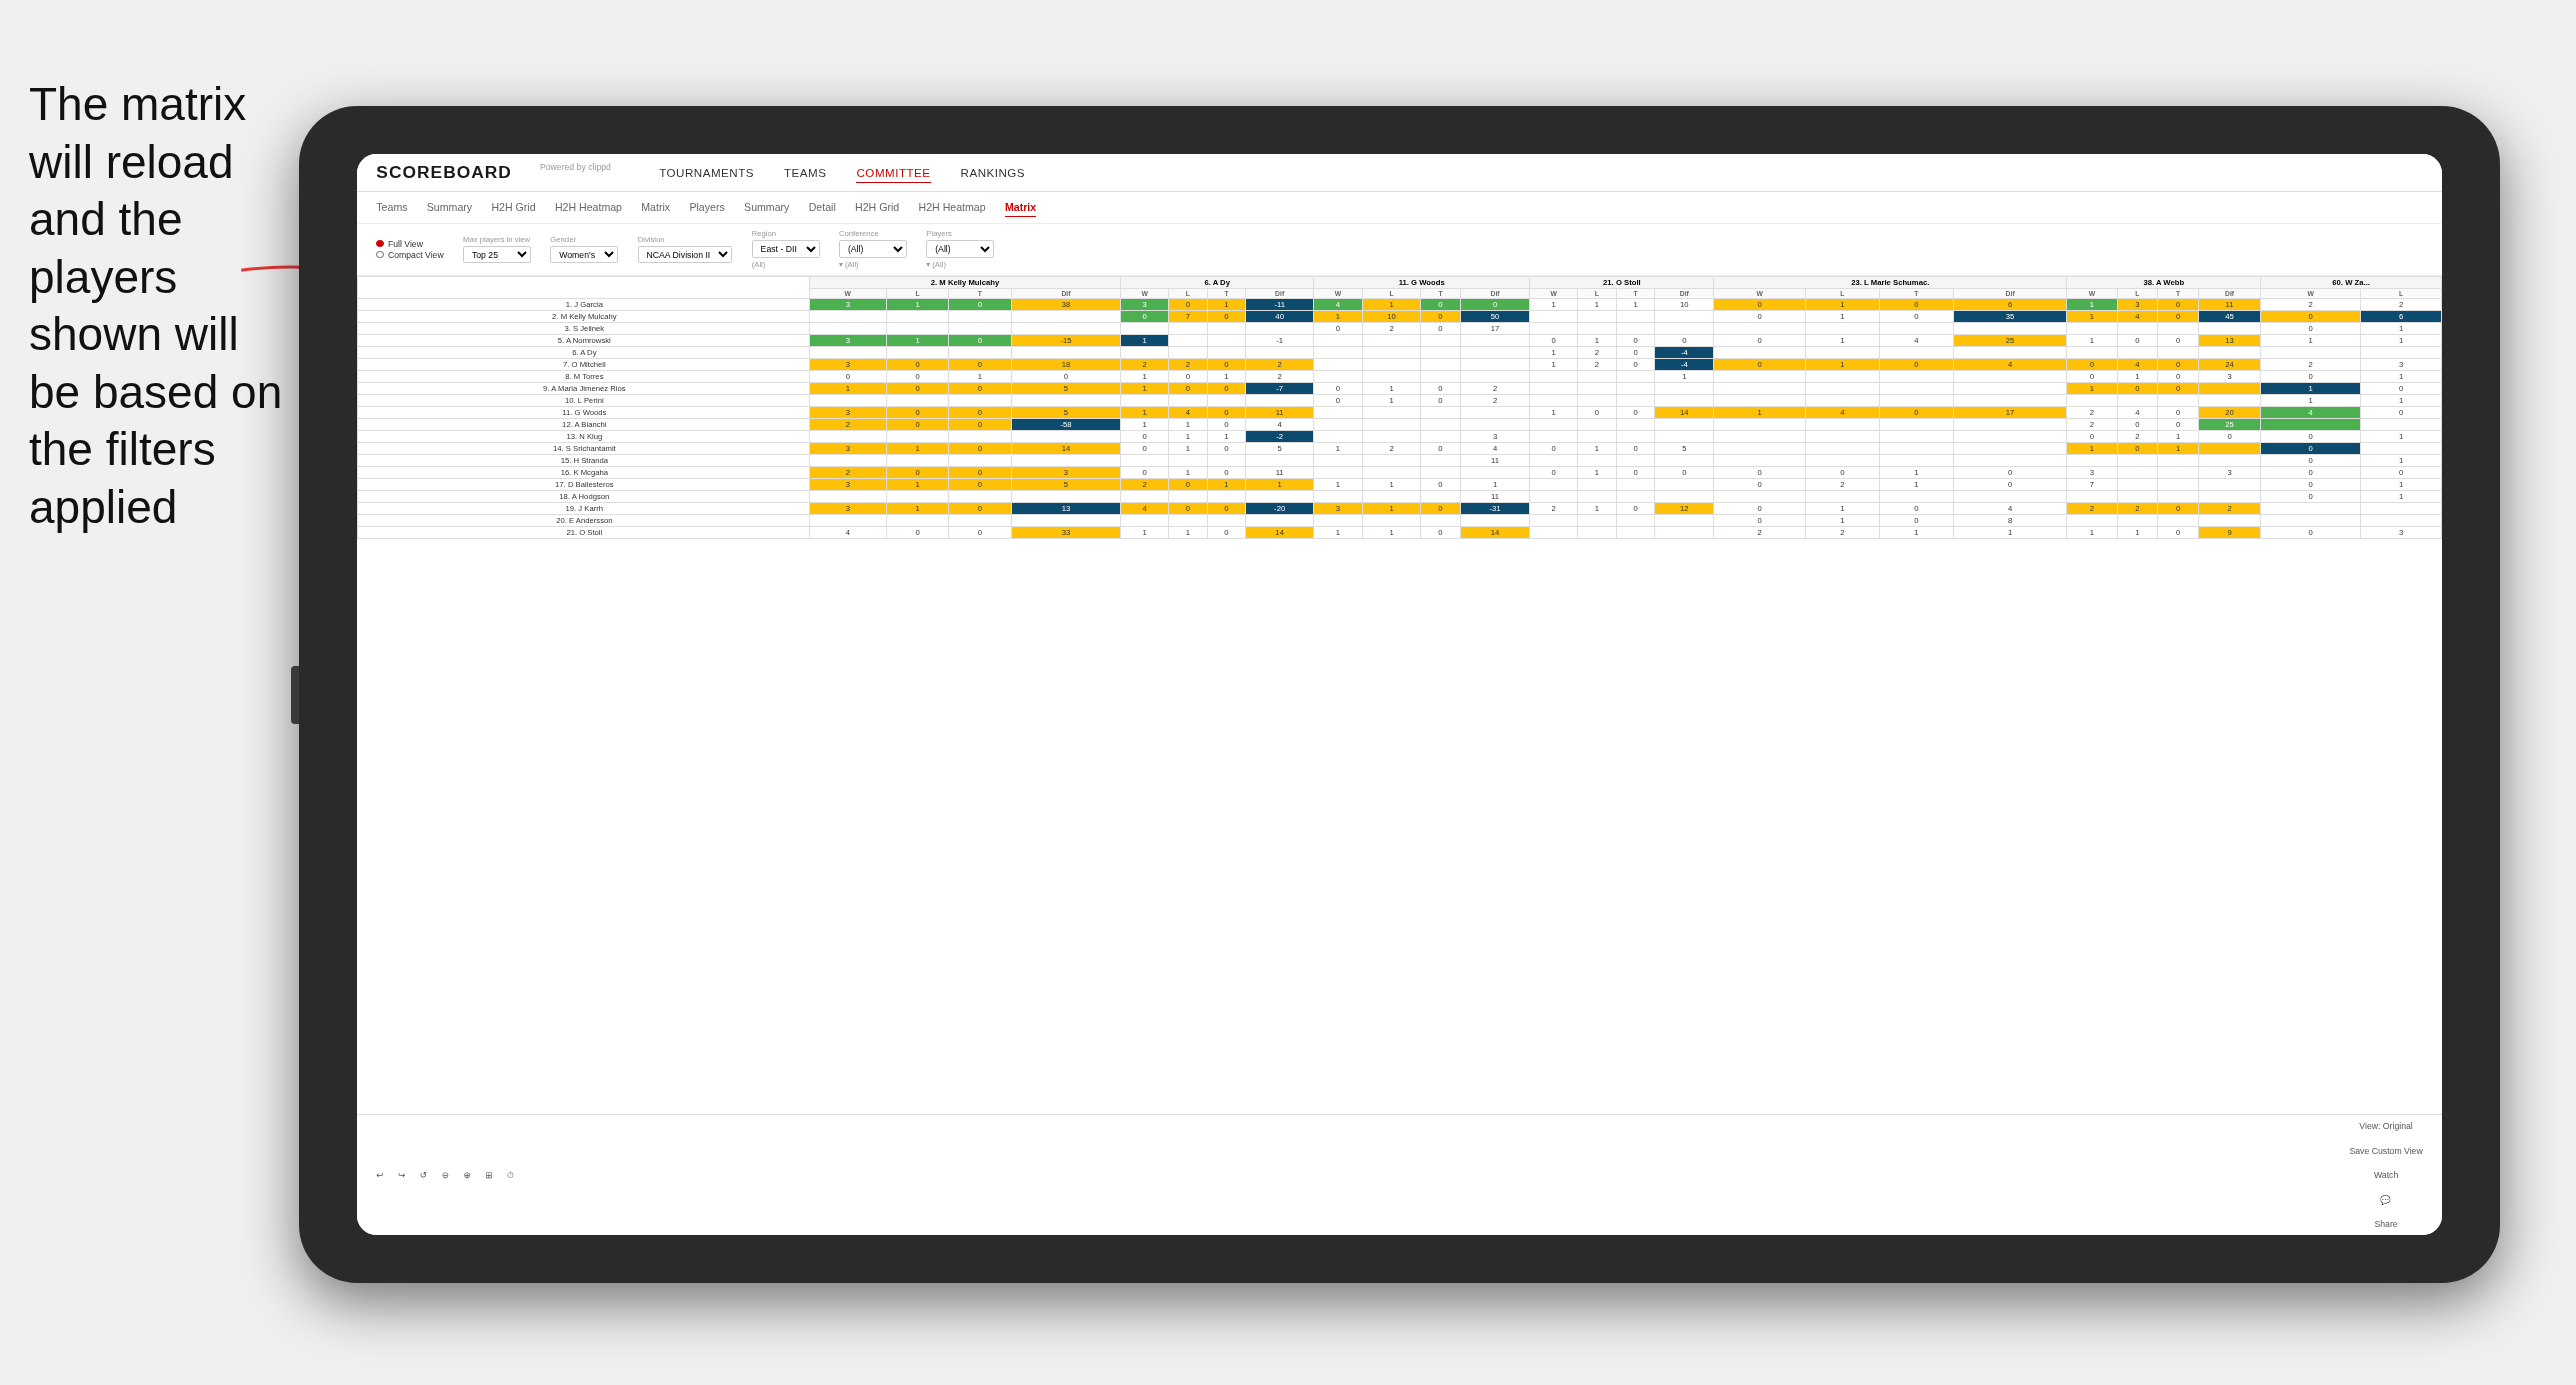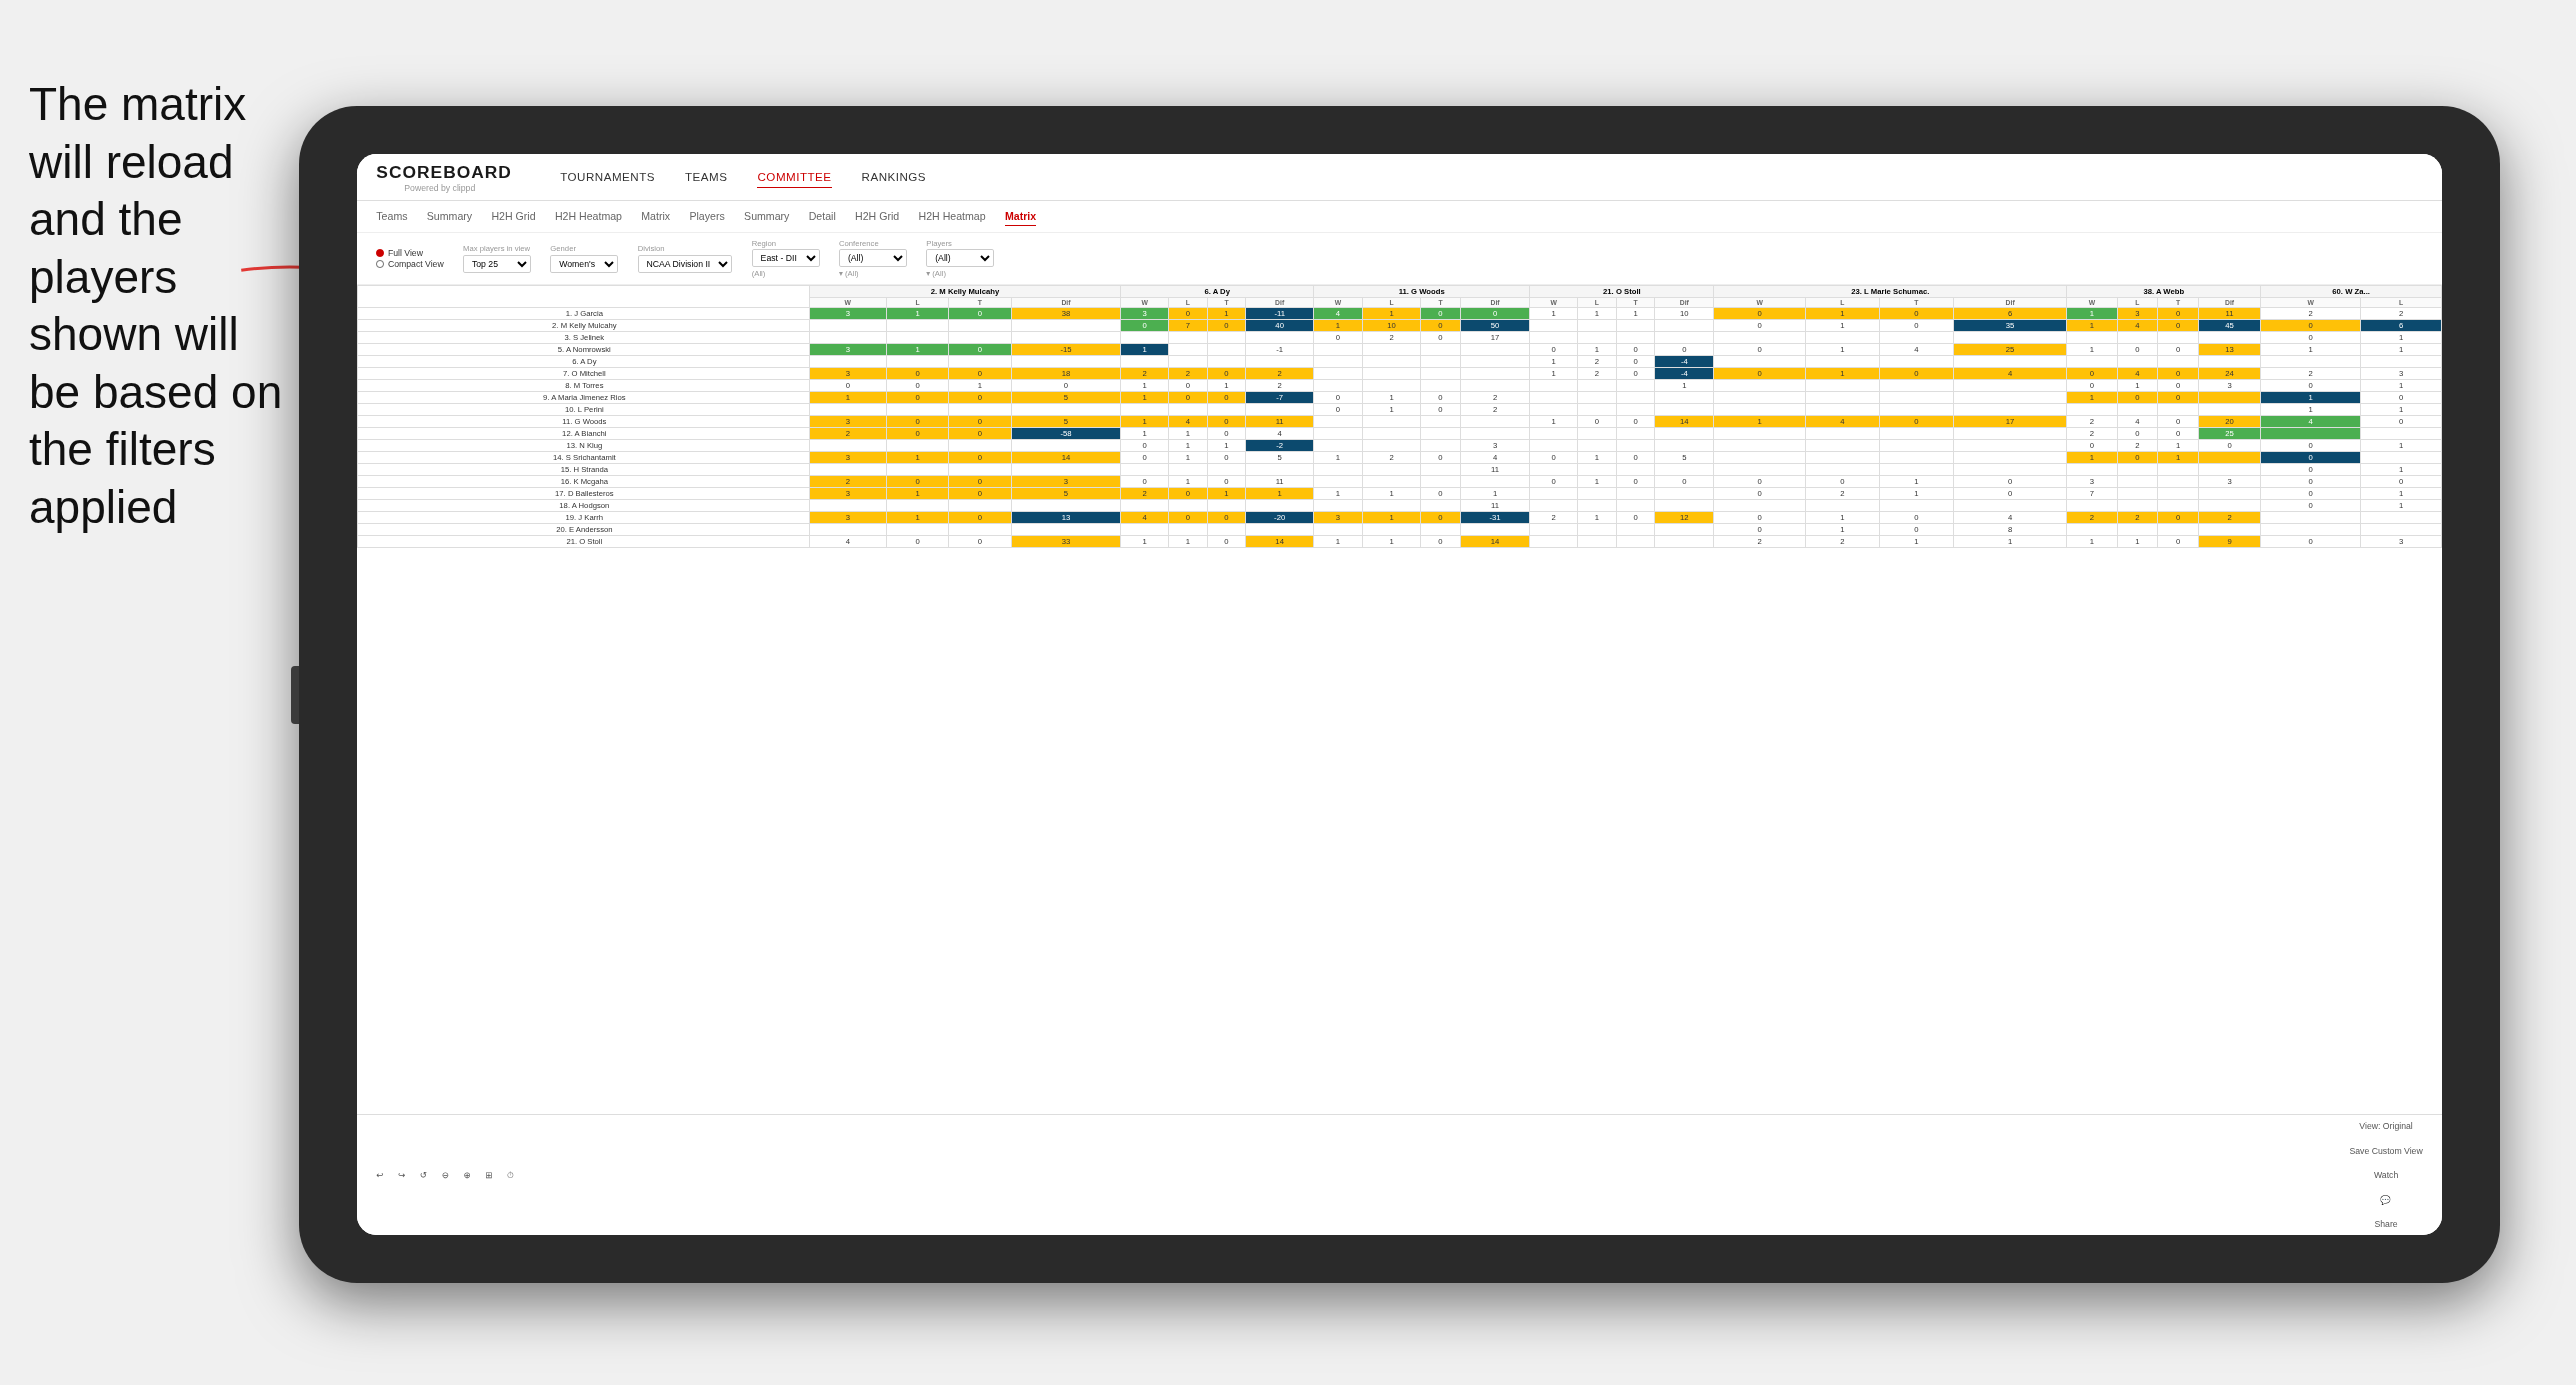--- a/index.html
+++ b/index.html
@@ -66,21 +66,21 @@
       border-bottom: 1px solid #ddd;
       padding: 7.7px 19.3px;
       display: flex;
       align-items: center;
       gap: 29px;
       flex-shrink: 0;
     }
 
     .logo-area {
       display: flex;
-      flex-direction: column;
+      flex-direction: row;
       margin-right: 19.3px;
     }
 
     .logo-text {
       font-size: 17.4px;
       font-weight: 900;
       color: #1a1a1a;
       letter-spacing: 1px;
     }
 

